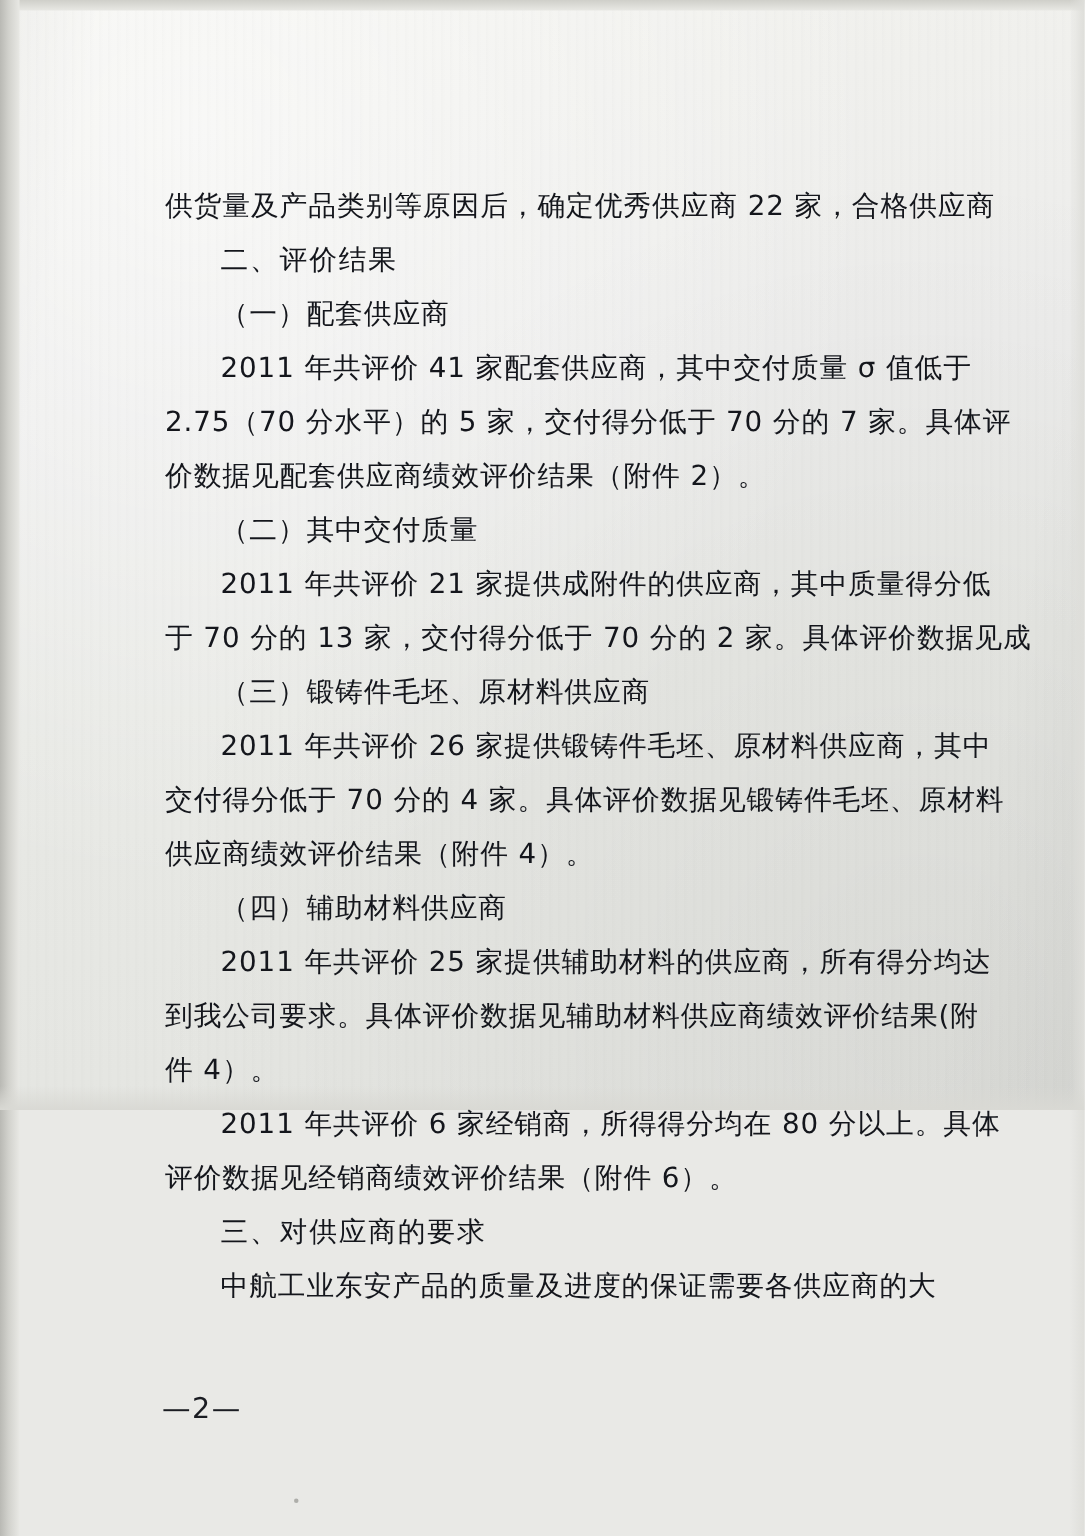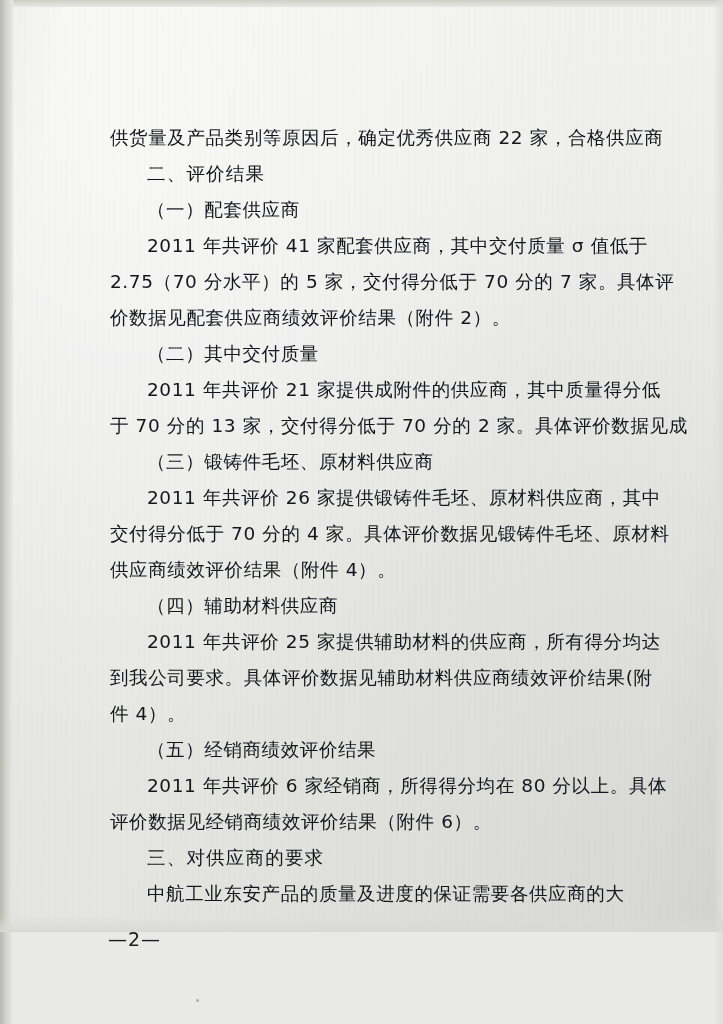--- a/index.html
+++ b/index.html
@@ -9,21 +9,21 @@
   body {
     width: 723px;
     height: 1024px;
     background: #e9e9e6;
     font-family: "DejaVu Sans", sans-serif;
     overflow: hidden;
   }
   #page {
     position: relative;
     width: 723px;
-    height: 932px;
+    height: 740px;
     background:
       linear-gradient(100deg, rgba(0,0,0,0.05) 0%, rgba(255,255,255,0.0) 8%, rgba(255,255,255,0.0) 88%, rgba(0,0,0,0.045) 100%),
       linear-gradient(175deg, #f2f2ee 0%, #ececeb 35%, #e8e9e5 60%, #e4e5e1 100%);
     box-sizing: border-box;
   }
   
   #page:before {
     content: "";
     position: absolute;
     left: 0; top: 0; right: 0; bottom: 0;
@@ -123,21 +123,20 @@
       <p class="line indent">2011 年共评价 21 家提供成附件的供应商，其中质量得分低</p>
       <p class="line">于 70 分的 13 家，交付得分低于 70 分的 2 家。具体评价数据见成</p>
       <p class="line indent">（三）锻铸件毛坯、原材料供应商</p>
       <p class="line indent">2011 年共评价 26 家提供锻铸件毛坯、原材料供应商，其中</p>
       <p class="line">交付得分低于 70 分的 4 家。具体评价数据见锻铸件毛坯、原材料</p>
       <p class="line">供应商绩效评价结果（附件 4）。</p>
       <p class="line indent">（四）辅助材料供应商</p>
       <p class="line indent">2011 年共评价 25 家提供辅助材料的供应商，所有得分均达</p>
       <p class="line">到我公司要求。具体评价数据见辅助材料供应商绩效评价结果(附</p>
       <p class="line">件 4）。</p>
-      <p class="line indent">（五）经销商绩效评价结果</p>
       <p class="line indent">2011 年共评价 6 家经销商，所得得分均在 80 分以上。具体</p>
       <p class="line">评价数据见经销商绩效评价结果（附件 6）。</p>
       <p class="line heading">三、对供应商的要求</p>
       <p class="line indent">中航工业东安产品的质量及进度的保证需要各供应商的大</p>
     </div>
 
   <div class="footer">—2—</div>
   <div class="speck"></div>
 </div>
 

